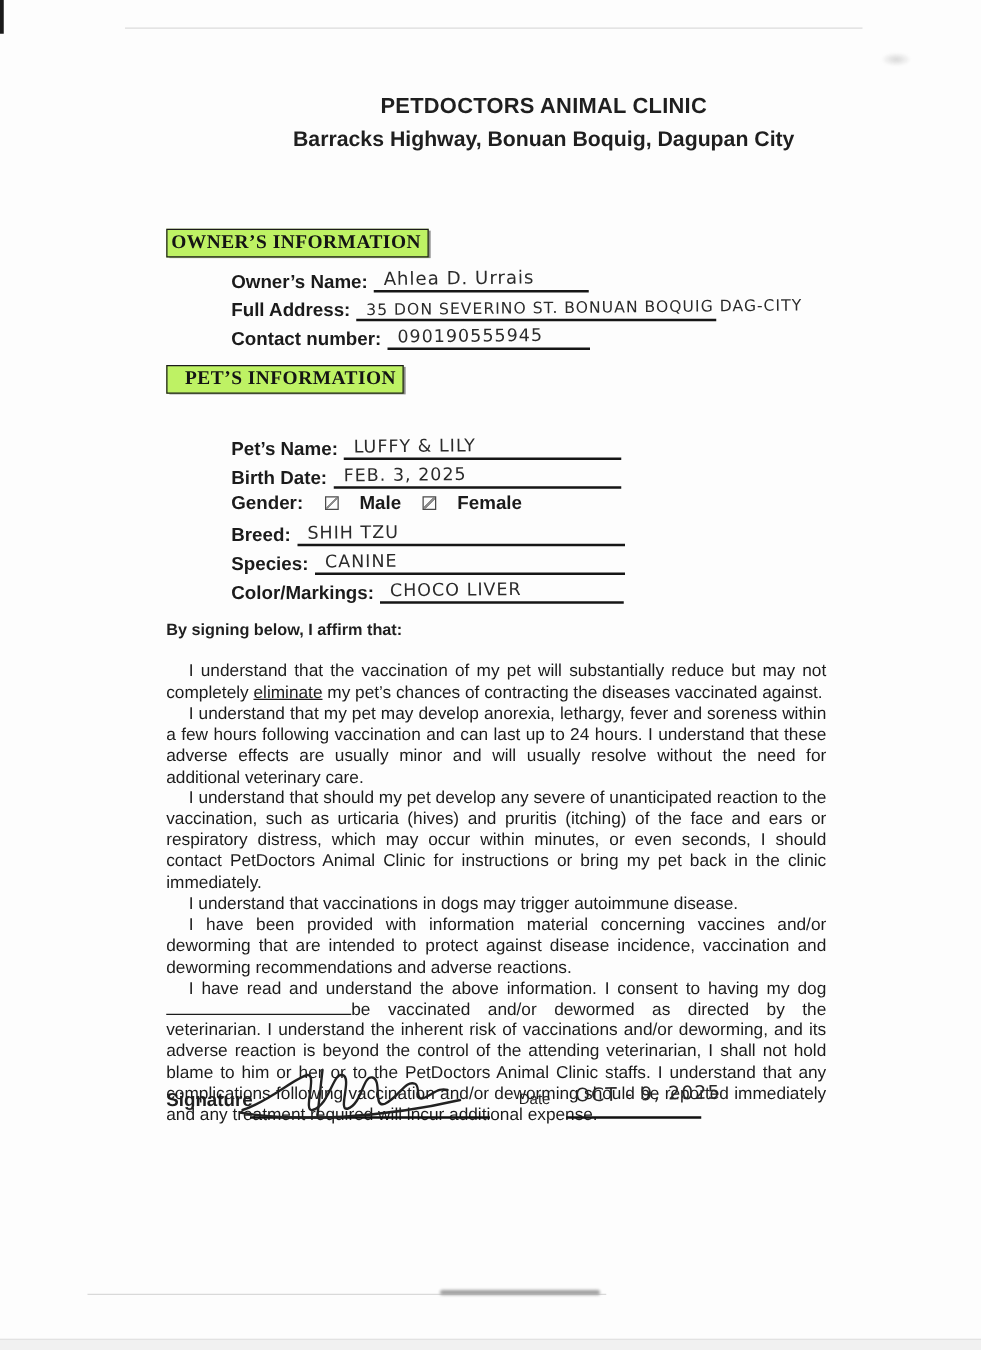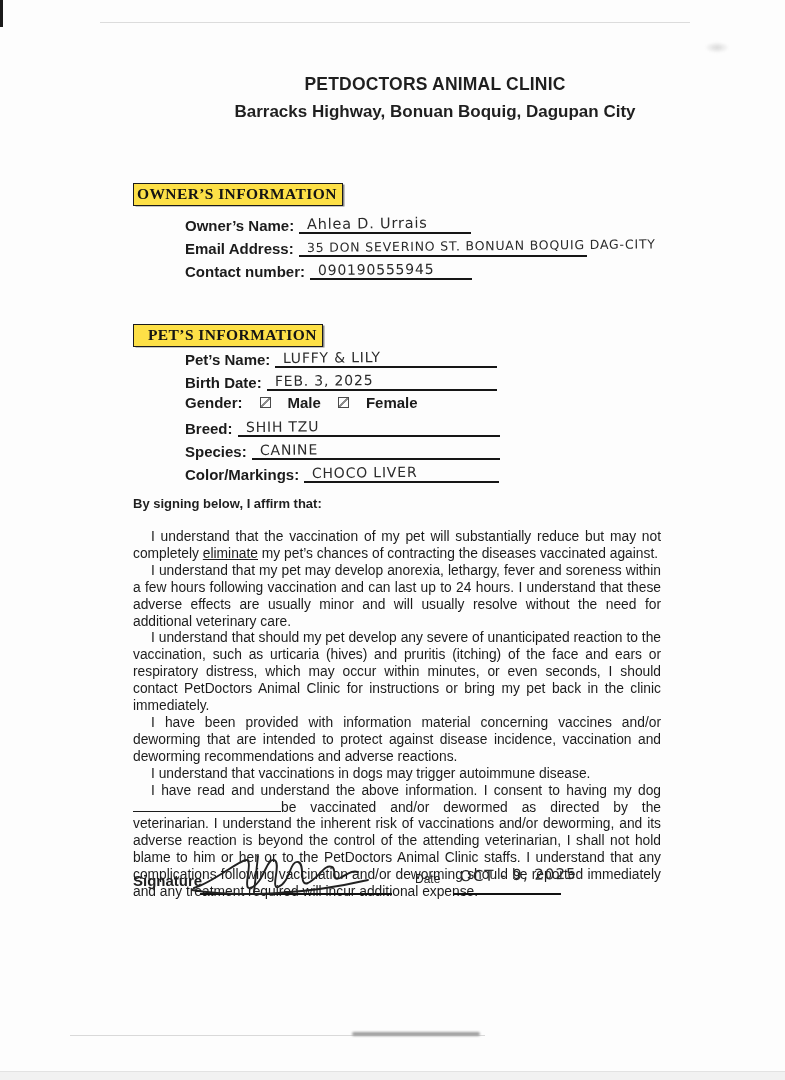--- a/index.html
+++ b/index.html
@@ -20,25 +20,25 @@
   .bottom-band{left:0;top:1071px;width:785px;height:9px;background:#f1f1f1;border-top:1px solid #e2e2e2;}
   
   .clinic-header{position:absolute;left:150px;top:74px;width:570px;text-align:center;}
   .clinic-name{font-size:17.5px;font-weight:bold;letter-spacing:.2px;}
   .clinic-address{font-size:17px;font-weight:bold;margin-top:7px;}
   
   .section-title{
     position:absolute;left:133px;
     font-family:"Liberation Serif",serif;font-weight:bold;font-size:15.5px;
     letter-spacing:.4px;color:#141414;
-    border:1.5px solid #1b1b1b;padding:1px 5px 2px 3px;background:#fde047;
+    border:1.5px solid #1b1b1b;padding:1px 5px 2px 3px;background:#bef264;
     box-shadow:2px 1px 0 -0.5px #8a8a8a;
   }
   .owner-title{top:183px;}
-  .pet-title{top:324px;padding-left:14px;}
+  .pet-title{top:292px;padding-left:14px;}
   
   .frow{position:absolute;left:185px;display:flex;align-items:flex-end;height:20px;}
   .flabel{font-size:15px;font-weight:bold;white-space:nowrap;color:#1b1b1b;}
   .fline{
     position:relative;display:inline-block;height:18px;margin-left:5px;
     border-bottom:2px solid #161616;flex:0 0 auto;
   }
   .hw{
     position:absolute;left:8px;bottom:0px;white-space:nowrap;
     font-family:"DejaVu Sans",sans-serif;font-size:14px;color:#2b2b2b;
@@ -101,21 +101,21 @@
 
   <div class="section-title owner-title">OWNER’S INFORMATION</div>
 
   <div class="frow" style="top:214px;">
     <span class="flabel">Owner’s Name:</span>
     <span class="fline" style="width:172px;">
       <span class="hw lower">Ahlea D. Urrais</span>
     </span>
   </div>
   <div class="frow" style="top:237px;">
-    <span class="flabel">Email Address:</span>
+    <span class="flabel">Full Address:</span>
     <span class="fline" style="width:288px;">
       <span class="hw" style="font-size:12.5px;">35 DON SEVERINO ST. BONUAN BOQUIG DAG-CITY</span>
     </span>
   </div>
   <div class="frow" style="top:260px;">
     <span class="flabel">Contact number:</span>
     <span class="fline" style="width:162px;">
       <span class="hw">090190555945</span>
     </span>
   </div>
@@ -158,22 +158,22 @@
     <span class="fline" style="width:248px;">
       <span class="hw">CANINE</span>
     </span>
   </div>
 
   <div class="body-block">
     <div class="affirm-heading">By signing below, I affirm that:</div>
     <p><span>I understand that the vaccination of my pet will substantially reduce but may not completely </span><span class="uword">eliminate</span><span> my pet’s chances of contracting the diseases vaccinated against.</span></p>
     <p>I understand that my pet may develop anorexia, lethargy, fever and soreness within a few hours following vaccination and can last up to 24 hours. I understand that these adverse effects are usually minor and will usually resolve without the need for additional veterinary care.</p>
     <p>I understand that should my pet develop any severe of unanticipated reaction to the vaccination, such as urticaria (hives) and pruritis (itching) of the face and ears or respiratory distress, which may occur within minutes, or even seconds, I should contact PetDoctors Animal Clinic for instructions or bring my pet back in the clinic immediately.</p>
+    <p>I understand that vaccinations in dogs may trigger autoimmune disease.</p>
     <p>I have been provided with information material concerning vaccines and/or deworming that are intended to protect against disease incidence, vaccination and deworming recommendations and adverse reactions.</p>
-    <p>I understand that vaccinations in dogs may trigger autoimmune disease.</p>
     <p><span>I have read and understand the above information. I consent to having my dog</span> <span class="inline-blank"></span><span>be vaccinated and/or dewormed as directed by the veterinarian. I understand the inherent risk of vaccinations and/or deworming, and its adverse reaction is beyond the control of the attending veterinarian, I shall not hold blame to him or her or to the PetDoctors Animal Clinic staffs. I understand that any complications following vaccination and/or deworming should be reported immediately and any treatment required will incur additional expense.</span></p>
   </div>
 
   <span class="sig-label">Signature</span>
   <span class="sig-underline"></span>
   <svg class="sig-svg" width="205" height="46" viewBox="0 0 205 46">
     <g fill="none" stroke="#222222" stroke-width="1.9" stroke-linecap="round">
       <path d="M6 36 C 26 30, 48 10, 58 8 C 66 7, 54 38, 62 36 C 76 32, 78 6, 86 8 C 94 10, 82 37, 90 35 C 102 31, 102 8, 110 10 C 118 12, 110 35, 120 31 C 132 25, 136 12, 144 15 C 149 17, 143 30, 152 26 C 160 22, 164 18, 170 20"></path>
       <path d="M4 38 C 50 46, 120 42, 180 28"></path>
       <path d="M70 4 L 66 40"></path>

